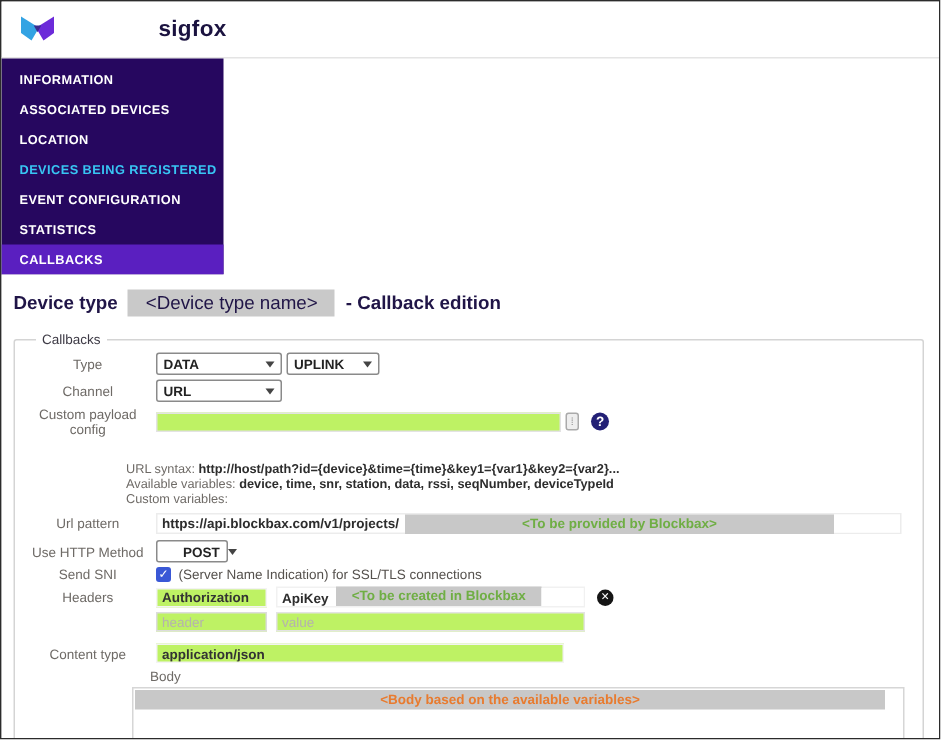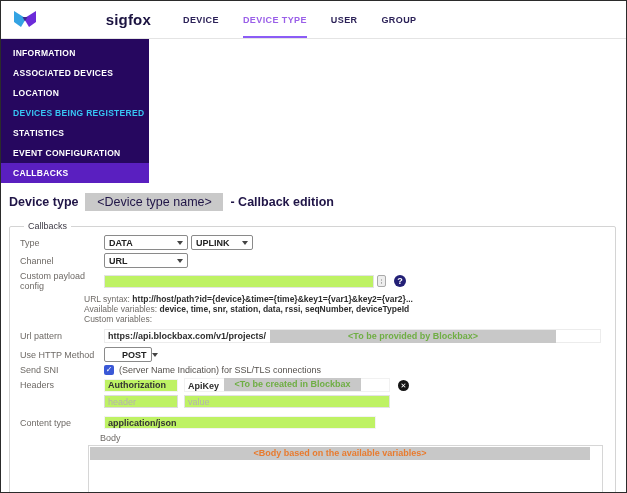--- a/index.html
+++ b/index.html
@@ -40,21 +40,21 @@
     background:#c9c9c9; color:#201547; font-size:12.5px; font-weight:400;
     padding:2px 8px; min-width:138px; text-align:center;
   }
   
   fieldset {
     border:1px solid #d4d4d4; border-radius:2px; margin-right:2px;
     padding:4px 10px 6px 10px; height:384px; position:relative;
   }
   legend { font-size:9px; color:#3d3a45; padding:0 4px; margin-left:4px; }
   .frow { display:flex; align-items:center; margin-bottom:3px; font-size:9px; }
-  .lbl { width:84px; flex:none; text-align:left; color:#6e6a66; padding-right:7px; }
+  .lbl { width:84px; flex:none; text-align:center; color:#6e6a66; padding-right:7px; }
   
   .sel {
     display:inline-flex; align-items:center; justify-content:space-between;
     border:1px solid #8a8a8a; border-radius:2px; background:#fff;
     height:15px; padding:0 4px; font-size:9px; font-weight:700; color:#222;
     margin-right:3px; cursor:pointer;
   }
   .chev { width:0; height:0; border-left:3px solid transparent; border-right:3px solid transparent;
     border-top:4px solid #444; margin-left:5px; }
   
@@ -136,37 +136,31 @@
     <div class="logo">
       <span style="display:inline-flex;">
         <svg width="24" height="21" viewBox="0 0 24 21">
           <polygon points="1,2 13,9.5 8,18 1,13" fill="#33a3e3"></polygon>
           <polygon points="23,2 11,9.5 16,18 23,13" fill="#6c2bd9"></polygon>
           <polygon points="9.5,8 14.5,8 12,12.5" fill="#3a2b8f"></polygon>
         </svg>
       </span>
       <span class="logo-text">sigfox</span>
     </div>
-    <div class="nav">
-      <div class="nav-item">DEVICE</div>
-      <div class="nav-item active">DEVICE TYPE</div>
-      <div class="nav-item">USER</div>
-      <div class="nav-item">GROUP</div>
-    </div>
   </div>
 
   <div class="row2">
 
     <div class="sidebar">
       <div class="side-item">INFORMATION</div>
       <div class="side-item">ASSOCIATED DEVICES</div>
       <div class="side-item">LOCATION</div>
       <div class="side-item cyan">DEVICES BEING REGISTERED</div>
+      <div class="side-item">EVENT CONFIGURATION</div>
       <div class="side-item">STATISTICS</div>
-      <div class="side-item">EVENT CONFIGURATION</div>
       <div class="side-item active">CALLBACKS</div>
     </div>
 
     <div class="main">
 
       <div class="ptitle">
         <span class="t">Device type</span>
         <span class="gray-chip">&lt;Device type name&gt;</span>
         <span class="t">- Callback edition</span>
       </div>
@@ -187,21 +181,21 @@
         </div>
 
         <div class="frow">
           <span class="lbl">Channel</span>
           <span class="sel" style="width:84px;">
             <span>URL</span>
             <span class="chev"></span>
           </span>
         </div>
 
-        <div class="frow" style="margin-bottom:4px;">
+        <div class="frow" style="margin-bottom:17px;">
           <span class="lbl">Custom payload config</span>
           <input class="tin" style="width: 270px;" value="">
           <span class="mini-btn">⁞</span>
           <span class="help">?</span>
         </div>
 
         <div class="info">
           <div>
             <span>URL syntax:</span>
             <b>http://host/path?id={device}&amp;time={time}&amp;key1={var1}&amp;key2={var2}...</b>

